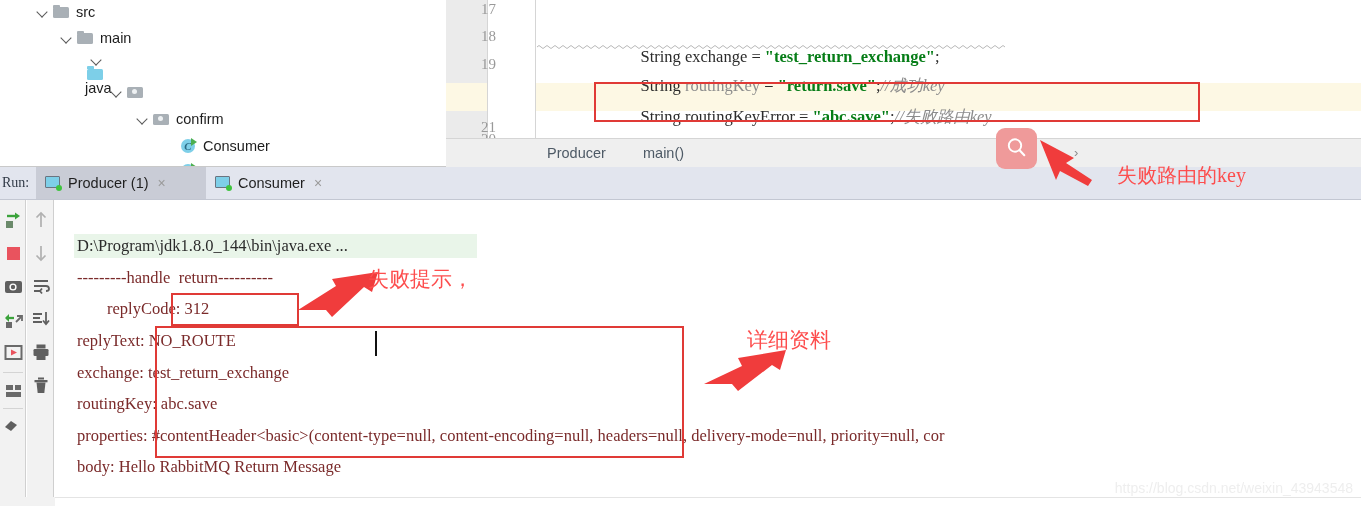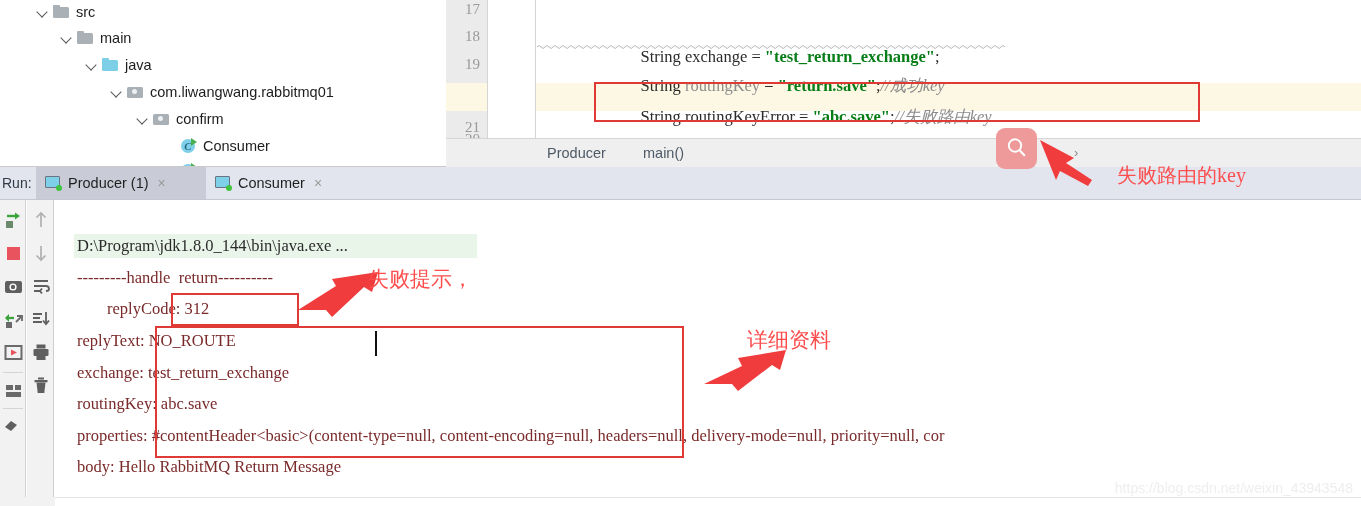--- a/index.html
+++ b/index.html
@@ -140,20 +140,21 @@
     left: 89px; top: 0; width: 1px; height: 138px;
     background: #d5d5d5;
   }
   .lineno {
     position: absolute;
     left: 0; width: 34px;
     text-align: right;
     font-family: "Liberation Serif", serif;
     font-size: 15px;
     color: #999999;
+    padding-left: 16px;
   }
   .code-line {
     position: absolute;
     left: 0;
     white-space: pre;
     font-family: "Liberation Serif", serif;
     font-size: 16.5px;
     color: #2b2b2b;
   }
   .kw { color: #2b2b2b; }
@@ -216,21 +217,21 @@
   }
   #run-tabbar {
     left: 0; top: 0; width: 1361px; height: 33px;
     background: #e2e5ee;
     border-bottom: 1px solid #c3c7d2;
     box-sizing: border-box;
   }
   #run-label {
     left: 2px; top: 8px;
     font-size: 14px; color: #313a47;
-    font-family: Liberation Sans, sans-serif;
+    font-family: Liberation Serif, serif;
     white-space: nowrap;
     text-align: center;
   }
   .run-tab {
     position: absolute;
     top: 0; height: 32px;
     display: flex;
     align-items: center;
     padding: 0 9px;
     white-space: nowrap;
@@ -359,36 +360,35 @@
 
   <div class="tree-row" style="left:60px; top:26px;">
     <span class="chev"></span>
     <span class="folder-ic folder-grey">
         <i class="tab"></i>
         <i class="body"></i>
       </span>
     <span>main</span>
   </div>
 
-  <div class="tree-row" style="left:85px; top:53px;">
+  <div class="tree-row" style="left:85px; top:53px;flex-direction:column;">
     <span class="chev"></span>
     <span class="folder-ic folder-blue">
         <i class="tab"></i>
         <i class="body"></i>
       </span>
     <span>java</span>
   </div>
 
   <div class="tree-row" style="left:110px; top:80px;">
     <span class="chev"></span>
     <span class="pkg-ic">
         <i class="body"></i>
         <i class="dot"></i>
       </span>
-    <span>com.liwangwang.rabbitmq01</span>
   </div>
 
   <div class="tree-row" style="left:136px; top:107px;">
     <span class="chev"></span>
     <span class="pkg-ic">
         <i class="body"></i>
         <i class="dot"></i>
       </span>
     <span>confirm</span>
   </div>

